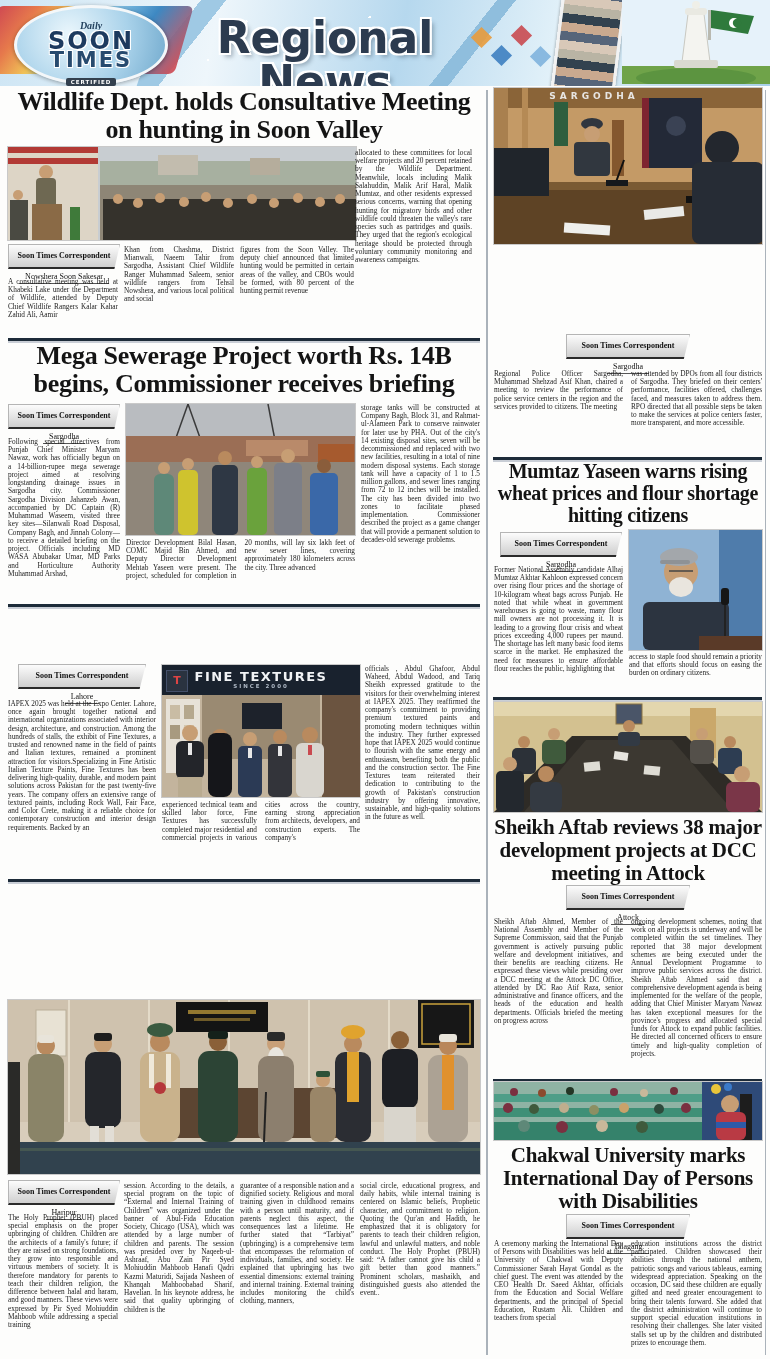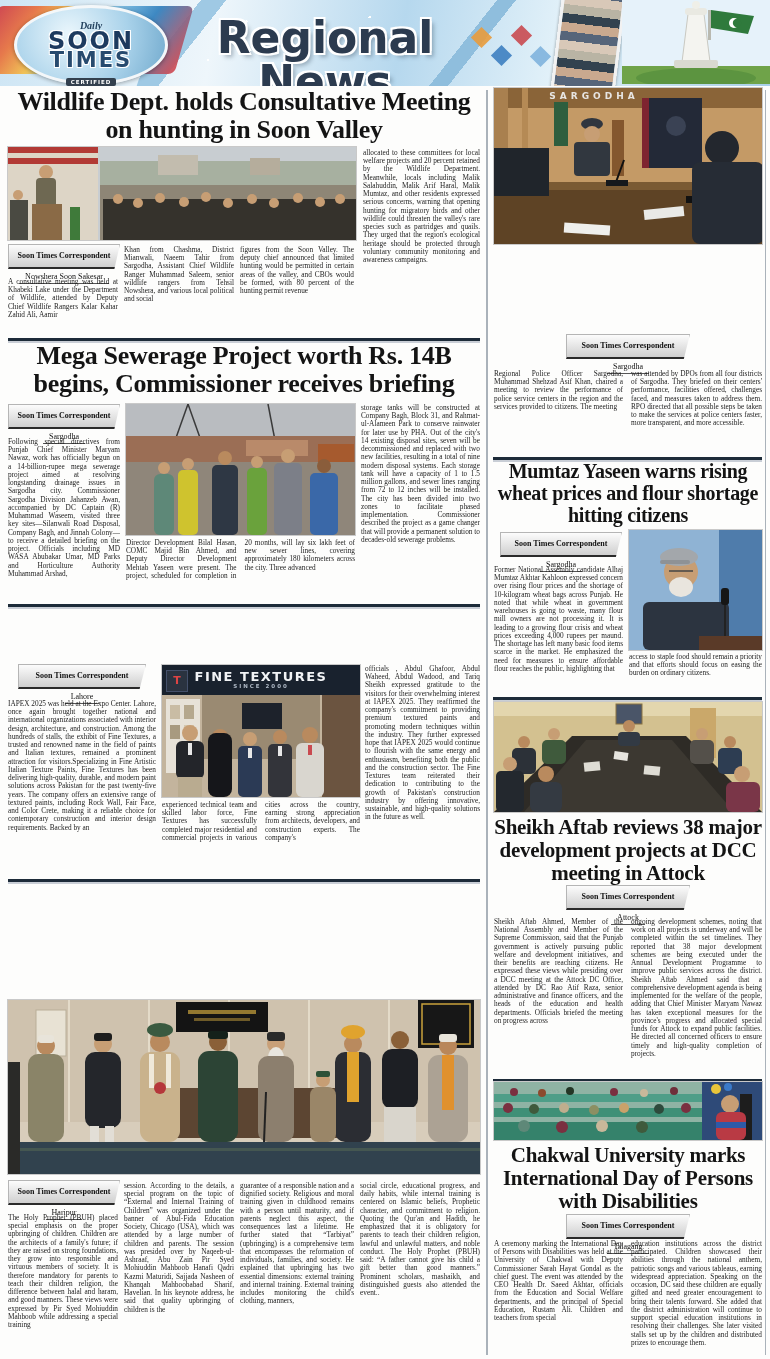--- a/index.html
+++ b/index.html
@@ -56,21 +56,21 @@
   .bl-loc span{border-bottom:1px solid #555;padding:0 6px 2px}
   .photo{position:absolute;overflow:hidden;background:#d8d8d8;box-shadow:0 0 0 1px #c9c9c9}
   .photo svg{display:block;width:100%;height:100%}
   .sep{position:absolute;height:0;border-top:3px solid #1d2b39;box-shadow:0 2px 0 rgba(150,160,175,.5)}
   .vline{position:absolute;background:#aab2ba}
 
   
   #a1{left:8px;top:88px;width:472px;height:250px}
   #a1 .hl{top:0;font-size:26px;line-height:1.06}
   #a1 .photo{left:0;top:59px;width:348px;height:93px}
-  #a1 .c4{left:355px;top:61px;width:117px;height:190px}
+  #a1 .c4{left:347px;top:61px;width:117px;height:190px}
   #a1 .bl{left:0;top:156px}
   #a1 .c1{left:0;top:190px;width:110px;height:60px}
   #a1 .c2{left:116px;top:158px;width:110px;height:92px}
   #a1 .c3{left:232px;top:158px;width:114px;height:92px}
 
   #a3{left:8px;top:342px;width:472px;height:260px}
   #a3 .hl{top:0;font-size:26px;line-height:1.08}
   #a3 .bl{left:0;top:62px}
   #a3 .c1{left:0;top:96px;width:112px;height:164px}
   #a3 .photo{left:118px;top:62px;width:229px;height:131px}

